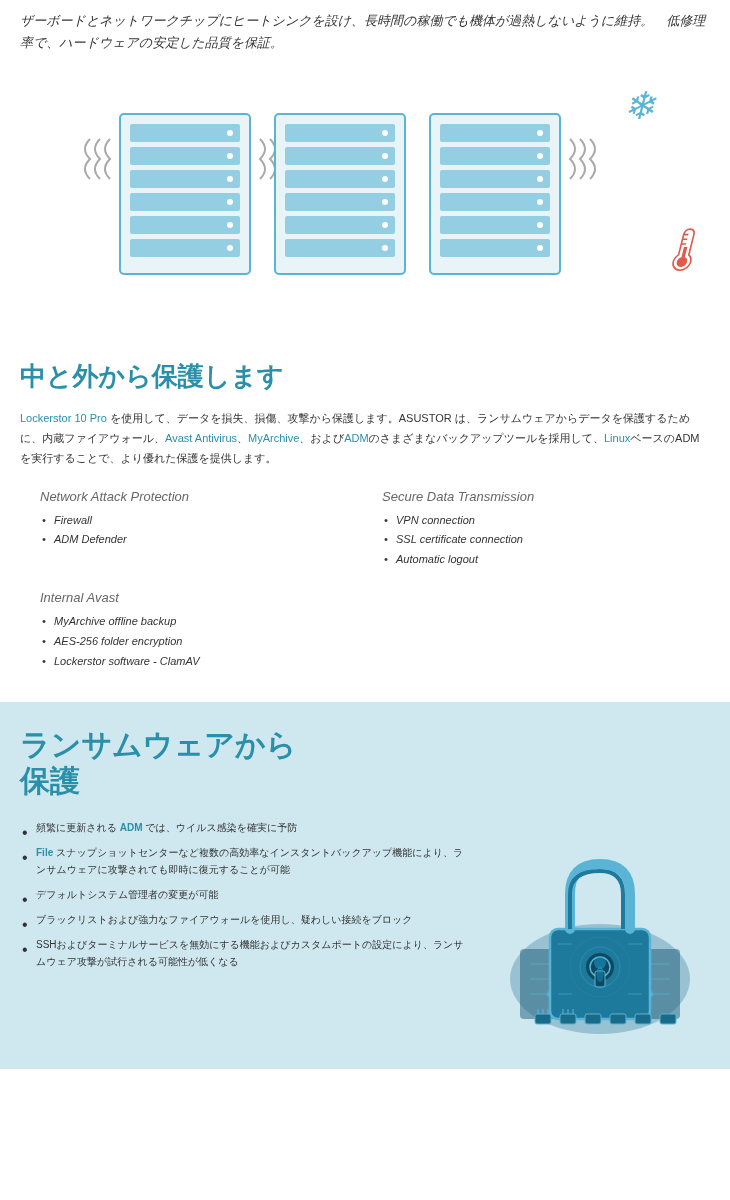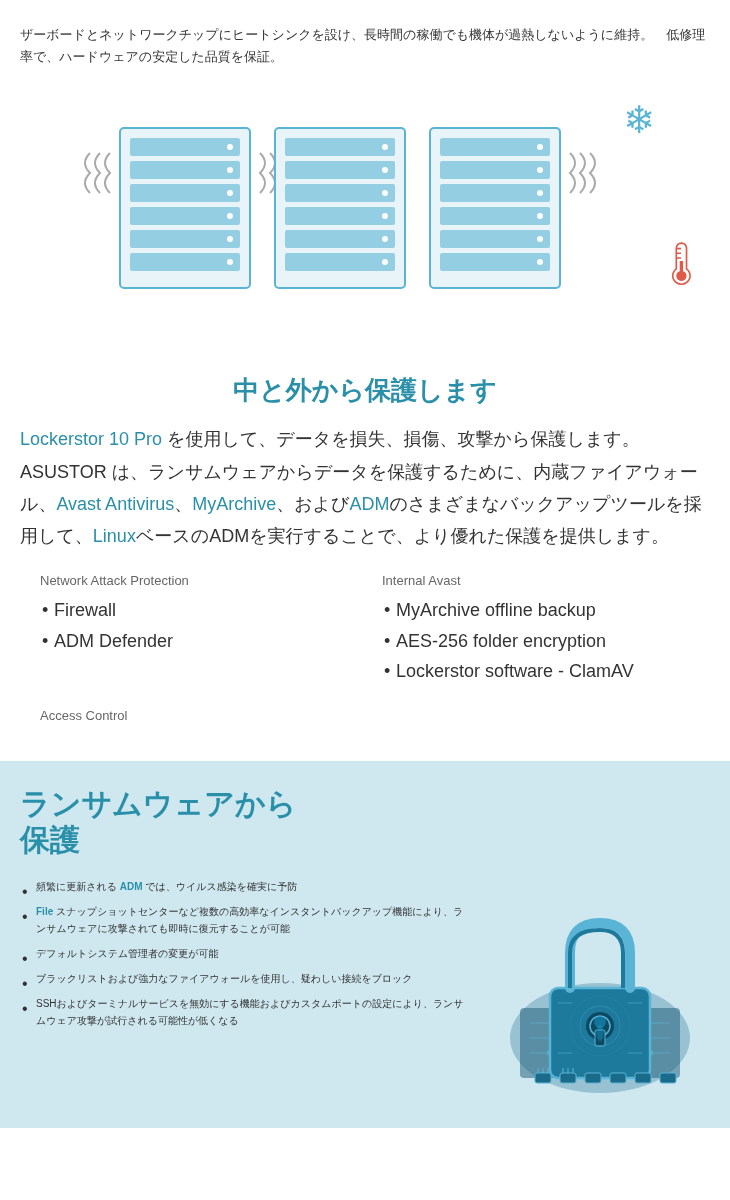--- a/index.html
+++ b/index.html
@@ -6,22 +6,23 @@
     body {
       font-family: 'Meiryo', 'Yu Gothic', 'Hiragino Sans', sans-serif;
       font-size: 13px;
       color: #333;
       width: 730px;
       background: #fff;
     }
 
     
     .top-section {
-      padding: 24px 20px 20px 20px;
+      padding: 10px 20px 20px 20px;
       background: #fff;
+      font-style: italic;
     }
     .top-text {
       font-size: 13px;
       line-height: 1.7;
       color: #333;
       margin-bottom: 15px;
     }
 
     
     .nas-image-area {
@@ -52,60 +53,60 @@
       color: #e05a4a;
     }
 
     
     .protection-section {
       padding: 20px 20px 30px 20px;
       background: #fff;
     }
 
     .protection-title {
-      text-align: center;
       font-size: 26px;
       font-weight: bold;
       color: #2a8fa8;
       margin-bottom: 15px;
     }
 
     .protection-desc {
-      font-size: 18px;
+      font-size: 11px;
       line-height: 1.8;
       color: #333;
       margin-bottom: 20px;
     }
 
     
     .feature-grid {
       display: grid;
       grid-template-columns: 1fr 1fr;
       gap: 20px 34px;
       padding: 0 20px;
+      font-style: italic;
     }
 
     .feature-column {
       padding: 0;
     }
 
     .feature-category {
       font-size: 13px;
       color: #666;
       margin-bottom: 8px;
       font-weight: normal;
     }
 
     .feature-list {
       list-style: none;
       padding: 0;
     }
 
     .feature-list li {
-      font-size: 18px;
+      font-size: 11px;
       line-height: 1.6;
       color: #333;
       padding-left: 14px;
       position: relative;
       margin-bottom: 2px;
     }
 
     .feature-list li::before {
       content: '•';
       position: absolute;
@@ -289,32 +290,39 @@
   <div class="feature-grid">
 
     <div class="feature-column">
       <p class="feature-category">Network Attack Protection</p>
       <ul class="feature-list">
         <li>Firewall</li>
         <li>ADM Defender</li>
       </ul>
     </div>
 
+    <div class="feature-column">
+      <p class="feature-category">Secure Data Transmission</p>
+      <ul class="feature-list">
+        <li>VPN connection</li>
+        <li>SSL certificate connection</li>
+        <li>Automatic logout</li>
+      </ul>
+    </div>
 
     <div class="feature-column">
       <p class="feature-category">Internal Avast</p>
       <ul class="feature-list">
         <li>MyArchive offline backup</li>
         <li>AES-256 folder encryption</li>
         <li>Lockerstor software - ClamAV</li>
       </ul>
     </div>
 
     <div class="feature-column">
-      <p class="feature-category">Access Control</p>
     </div>
 
   </div>
 </div>
 
 <div class="ransomware-section">
   <h2 class="ransomware-title">ランサムウェアから保護</h2>
 
   <div class="ransomware-content">
 

